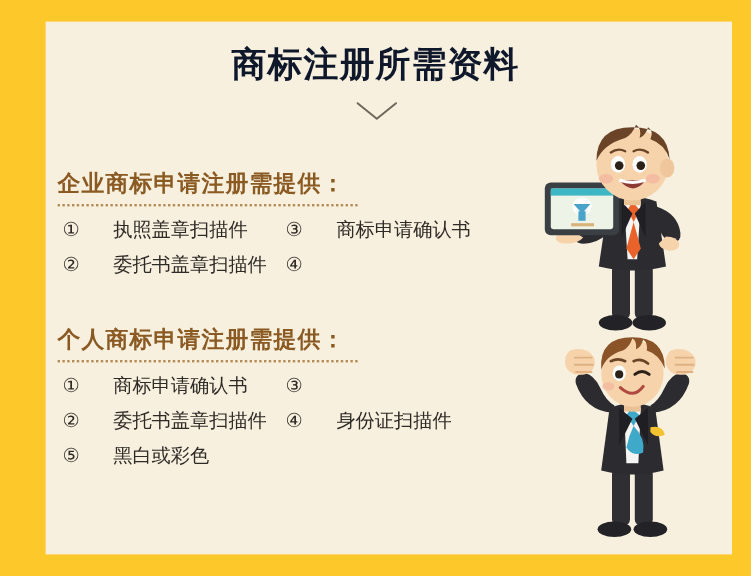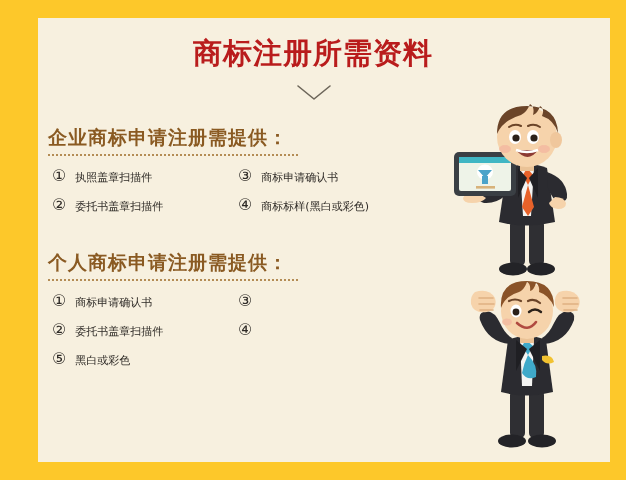--- a/index.html
+++ b/index.html
@@ -28,34 +28,34 @@
   
   #title {
     position: absolute;
     left: 38px;
     top: 38px;
     width: 550px;
     text-align: center;
     font-size: 29px;
     font-weight: bold;
     letter-spacing: 1px;
-    color: #b91c1c;
+    color: #0f172a;
     line-height: 1.1;
   }
   #chevron {
     position: absolute;
     left: 296px;
     top: 84px;
     width: 36px;
     height: 18px;
   }
   
   .section { position: absolute; left: 48px; width: 400px; }
-  #section-0 { top: 126px; }
-  #section-1 { top: 251px; }
+  #section-0 { top: 142px; }
+  #section-1 { top: 272px; }
   .sec-heading {
     font-size: 19px;
     font-weight: bold;
     color: #8a5a22;
     letter-spacing: 1px;
     line-height: 1.2;
     white-space: nowrap;
   }
   .sec-rule {
     margin-top: 5px;
@@ -76,21 +76,21 @@
     white-space: nowrap;
     font-size: 15px;
     color: #2e2a26;
     line-height: 1;
   }
   .item .num {
     font-size: 16px;
     color: #2e2a26;
     margin-right: 9px;
   }
-  .item .txt { font-size: 11px; }
+  .item .txt { font-size: 16px; margin-left: 19px; }
   .col-l { left: 4px; }
   .col-r { left: 190px; }
   .row-0 { top: 0px; }
   .row-1 { top: 29px; }
   .row-2 { top: 58px; }
 
   
   .person { position: absolute; }
   #person-tablet { left: 452px; top: 104px; width: 150px; height: 182px; }
   #person-cheer  { left: 452px; top: 278px; width: 150px; height: 180px; }
@@ -118,21 +118,20 @@
       <div class="item col-l row-1">
         <span class="num">②</span>
         <span class="txt">委托书盖章扫描件</span>
       </div>
       <div class="item col-r row-0">
         <span class="num">③</span>
         <span class="txt">商标申请确认书</span>
       </div>
       <div class="item col-r row-1">
         <span class="num">④</span>
-        <span class="txt">商标标样(黑白或彩色)</span>
       </div>
     </div>
   </div>
 
   <div class="section" id="section-1">
     <div class="sec-heading">个人商标申请注册需提供：</div>
     <div class="sec-rule"></div>
     <div class="sec-items">
       <div class="item col-l row-0">
         <span class="num">①</span>
@@ -144,20 +143,21 @@
       </div>
       <div class="item col-l row-2">
         <span class="num">⑤</span>
         <span class="txt">黑白或彩色</span>
       </div>
       <div class="item col-r row-0">
         <span class="num">③</span>
       </div>
       <div class="item col-r row-1">
         <span class="num">④</span>
+        <span class="txt">身份证扫描件</span>
       </div>
     </div>
   </div>
 
   <svg class="person" id="person-tablet" viewBox="0 0 150 182">
 
     <rect x="58" y="116" width="15" height="46" rx="5" fill="#2f2f33"></rect>
     <rect x="77" y="116" width="15" height="46" rx="5" fill="#2f2f33"></rect>
     <ellipse cx="61" cy="165" rx="14" ry="6.5" fill="#232327"></ellipse>
     <ellipse cx="89" cy="165" rx="14" ry="6.5" fill="#232327"></ellipse>

